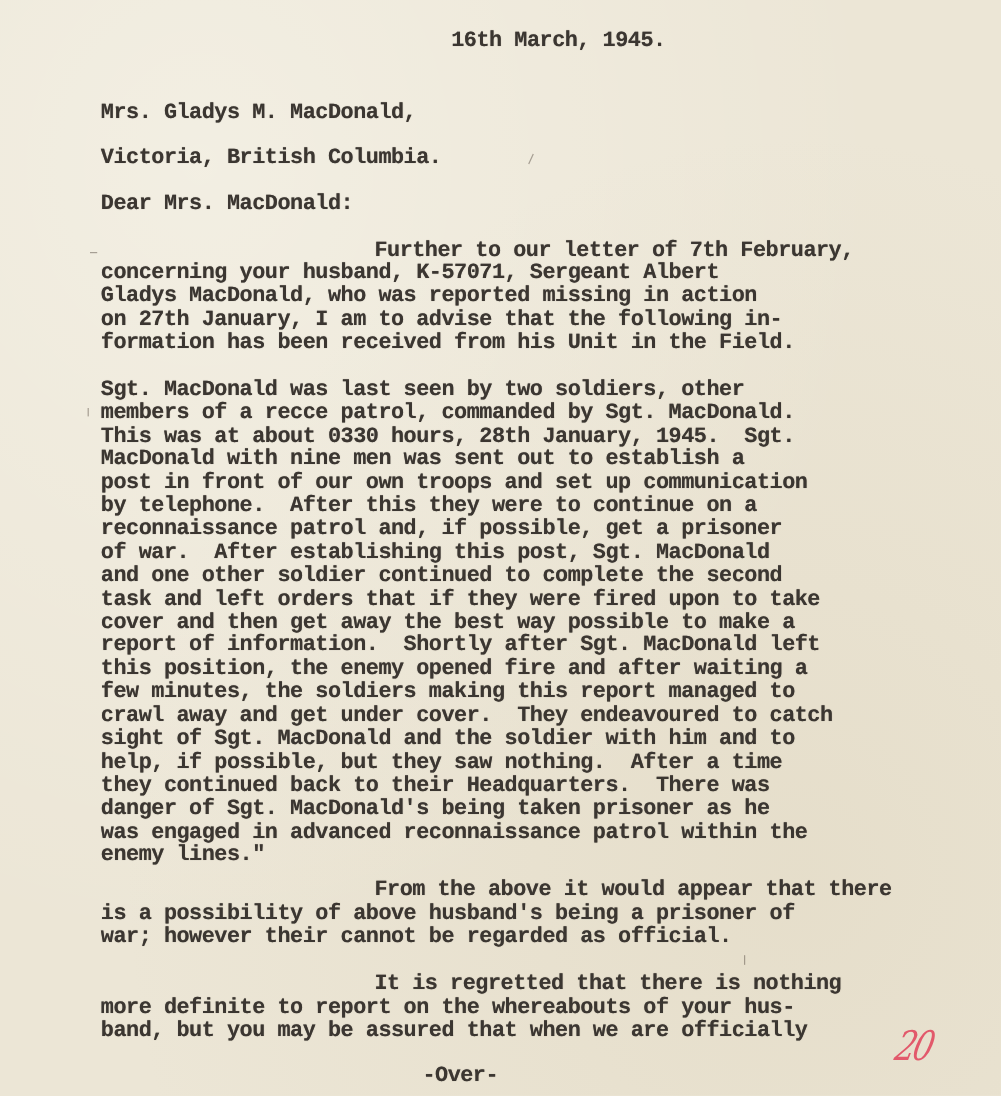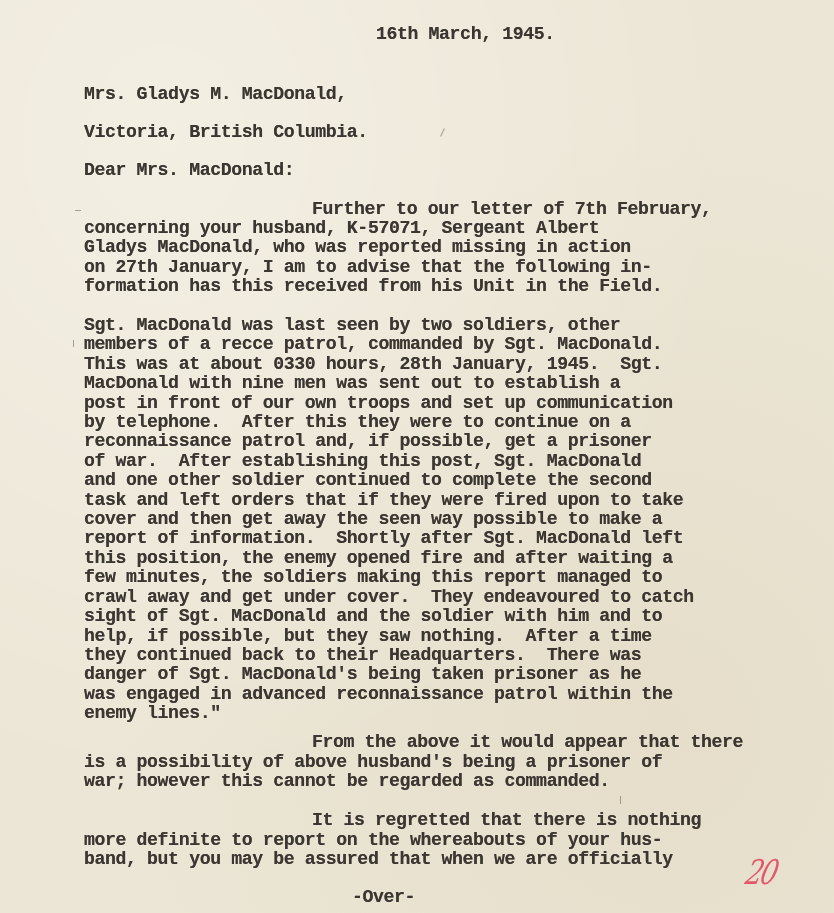--- a/index.html
+++ b/index.html
@@ -51,51 +51,51 @@
   <div class="line addr" style="top:84px">Mrs. Gladys M. MacDonald,</div>
   <div class="line addr" style="top:160px">Dear Mrs. MacDonald:</div>
 
   <div class="line addr" style="top:122px">Victoria, British Columbia.</div>
 
   <div>
     <div class="line indent" style="top:199px">Further to our letter of 7th February,</div>
     <div class="line body-line" style="top:218px">concerning your husband, K-57071, Sergeant Albert</div>
     <div class="line body-line" style="top:237px">Gladys MacDonald, who was reported missing in action</div>
     <div class="line body-line" style="top:257px">on 27th January, I am to advise that the following in-</div>
-    <div class="line body-line" style="top:276px">formation has this received from his Unit in the Field.</div>
+    <div class="line body-line" style="top:276px">formation has been received from his Unit in the Field.</div>
   </div>
 
   <div>
     <div class="line body-line" style="top:315px">Sgt. MacDonald was last seen by two soldiers, other</div>
     <div class="line body-line" style="top:334px">members of a recce patrol, commanded by Sgt. MacDonald.</div>
     <div class="line body-line" style="top:354px">This was at about 0330 hours, 28th January, 1945.  Sgt.</div>
     <div class="line body-line" style="top:373px">MacDonald with nine men was sent out to establish a</div>
     <div class="line body-line" style="top:393px">post in front of our own troops and set up communication</div>
     <div class="line body-line" style="top:412px">by telephone.  After this they were to continue on a</div>
     <div class="line body-line" style="top:431px">reconnaissance patrol and, if possible, get a prisoner</div>
     <div class="line body-line" style="top:451px">of war.  After establishing this post, Sgt. MacDonald</div>
     <div class="line body-line" style="top:470px">and one other soldier continued to complete the second</div>
     <div class="line body-line" style="top:490px">task and left orders that if they were fired upon to take</div>
-    <div class="line body-line" style="top:509px">cover and then get away the seen way possible to make a</div>
+    <div class="line body-line" style="top:509px">cover and then get away the best way possible to make a</div>
     <div class="line body-line" style="top:528px">report of information.  Shortly after Sgt. MacDonald left</div>
     <div class="line body-line" style="top:548px">this position, the enemy opened fire and after waiting a</div>
     <div class="line body-line" style="top:567px">few minutes, the soldiers making this report managed to</div>
     <div class="line body-line" style="top:587px">crawl away and get under cover.  They endeavoured to catch</div>
     <div class="line body-line" style="top:606px">sight of Sgt. MacDonald and the soldier with him and to</div>
     <div class="line body-line" style="top:626px">help, if possible, but they saw nothing.  After a time</div>
     <div class="line body-line" style="top:645px">they continued back to their Headquarters.  There was</div>
     <div class="line body-line" style="top:664px">danger of Sgt. MacDonald's being taken prisoner as he</div>
     <div class="line body-line" style="top:684px">was engaged in advanced reconnaissance patrol within the</div>
     <div class="line body-line" style="top:703px">enemy lines."</div>
   </div>
 
   <div>
     <div class="line indent" style="top:732px">From the above it would appear that there</div>
     <div class="line body-line" style="top:752px">is a possibility of above husband's being a prisoner of</div>
-    <div class="line body-line" style="top:771px">war; however this cannot be regarded as commanded.</div>
+    <div class="line body-line" style="top:771px">war; however their cannot be regarded as official.</div>
   </div>
 
   <div>
     <div class="line indent" style="top:810px">It is regretted that there is nothing</div>
     <div class="line body-line" style="top:830px">more definite to report on the whereabouts of your hus-</div>
     <div class="line body-line" style="top:849px">band, but you may be assured that when we are officially</div>
   </div>
 
   <div class="page-number">20</div>
 

